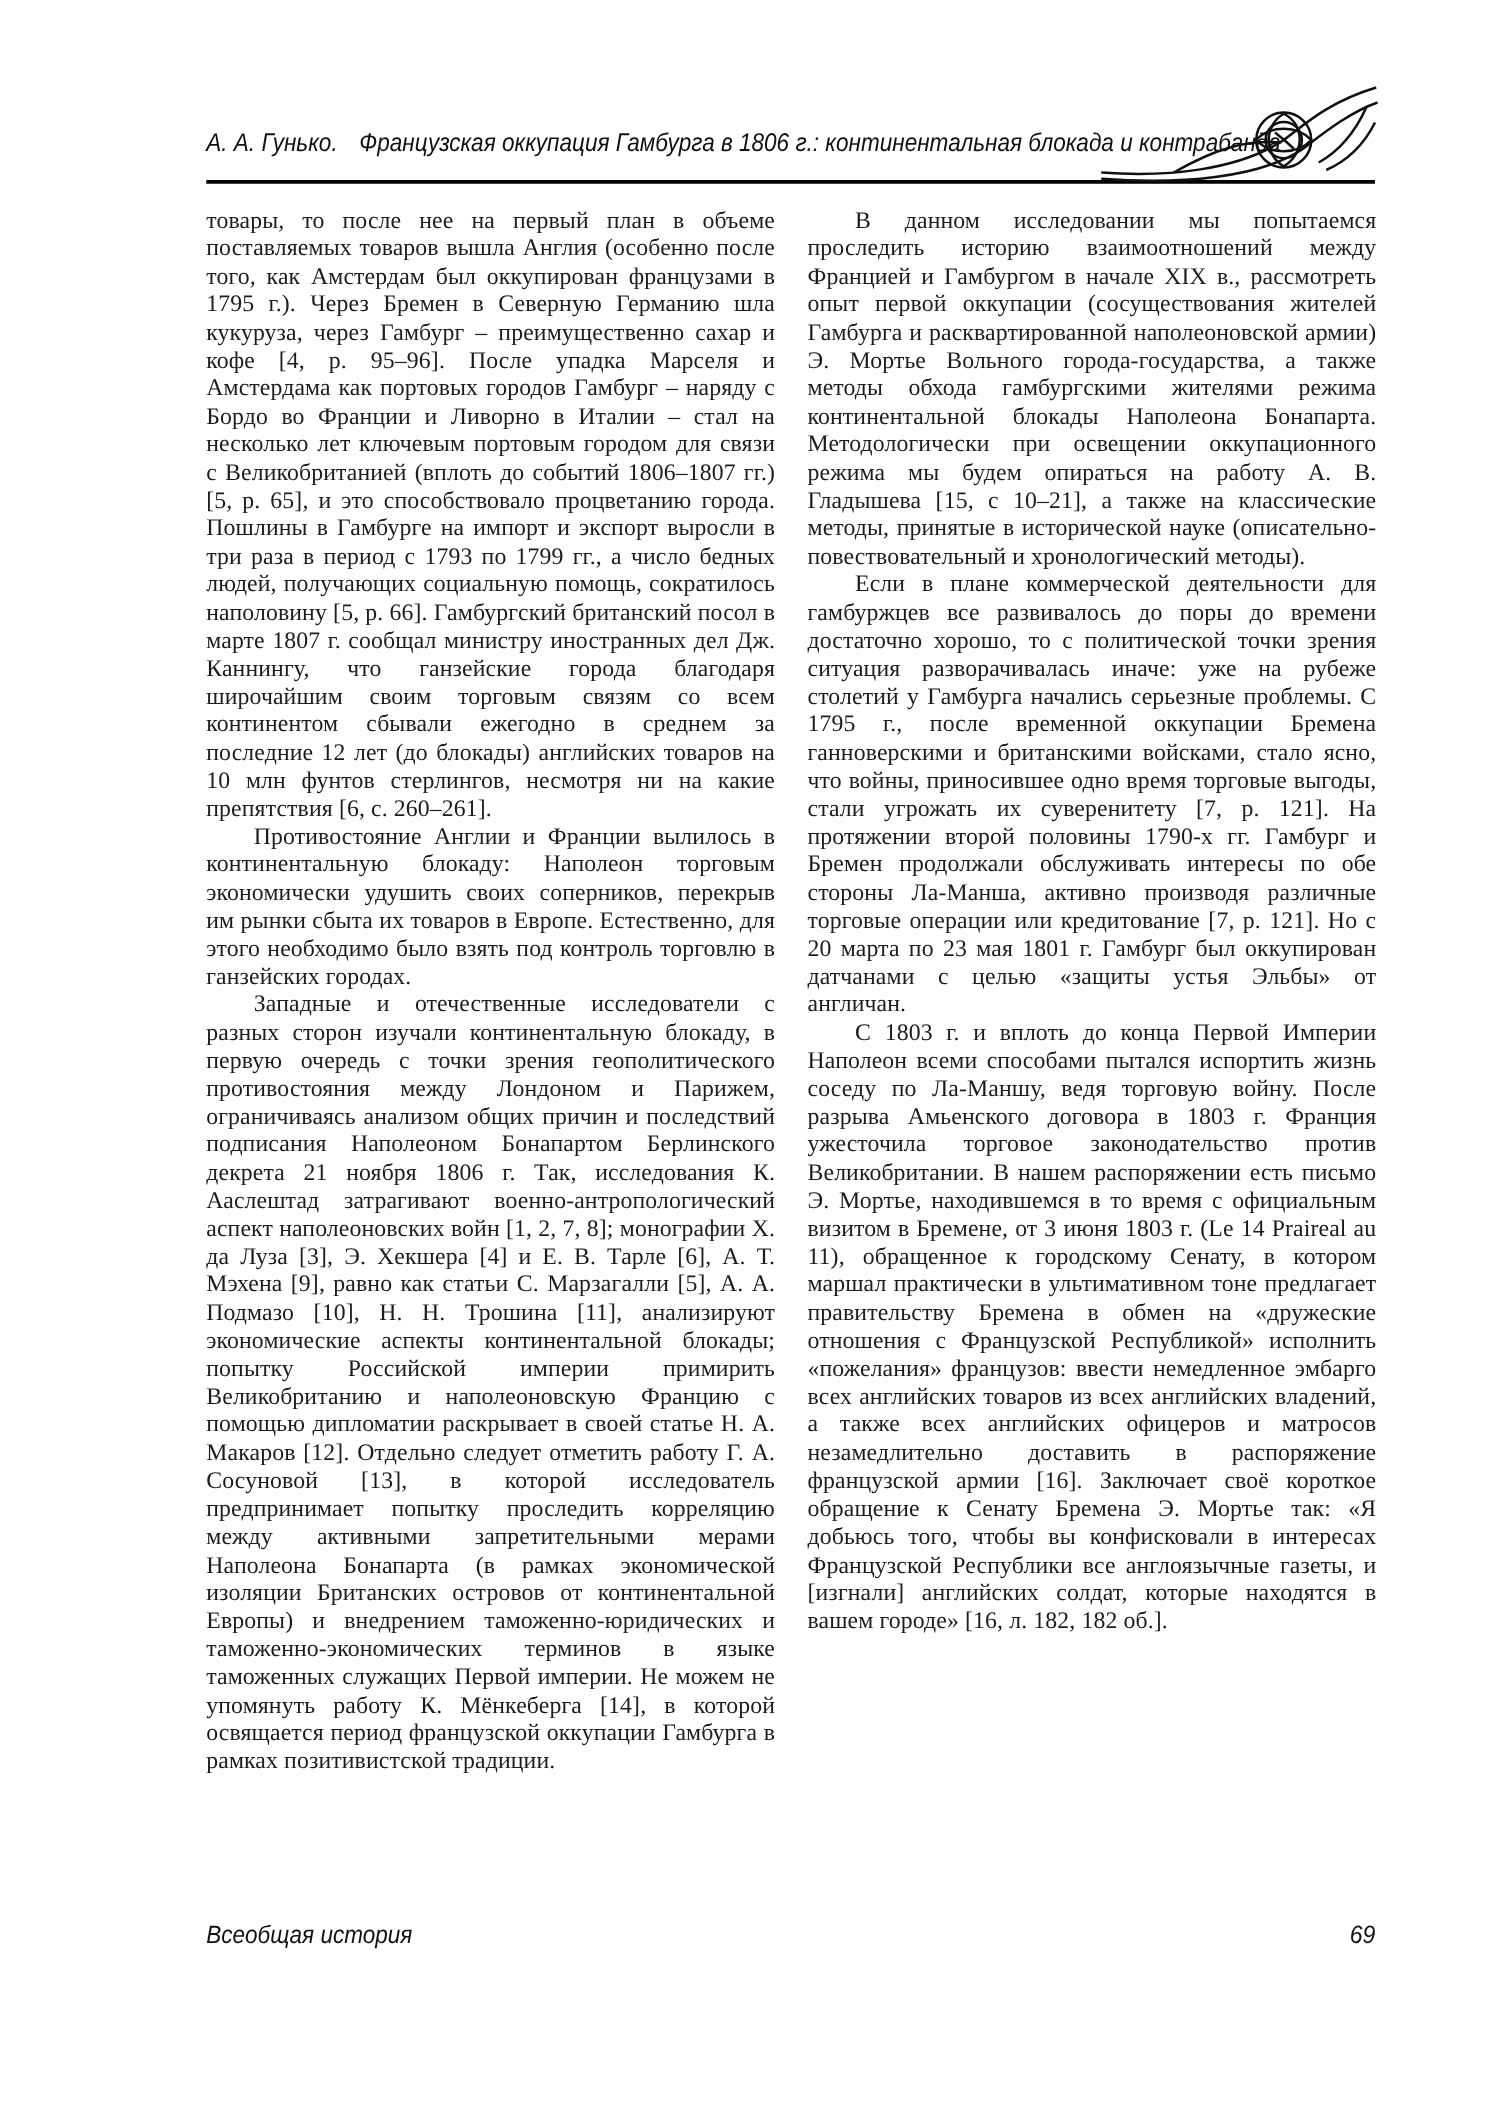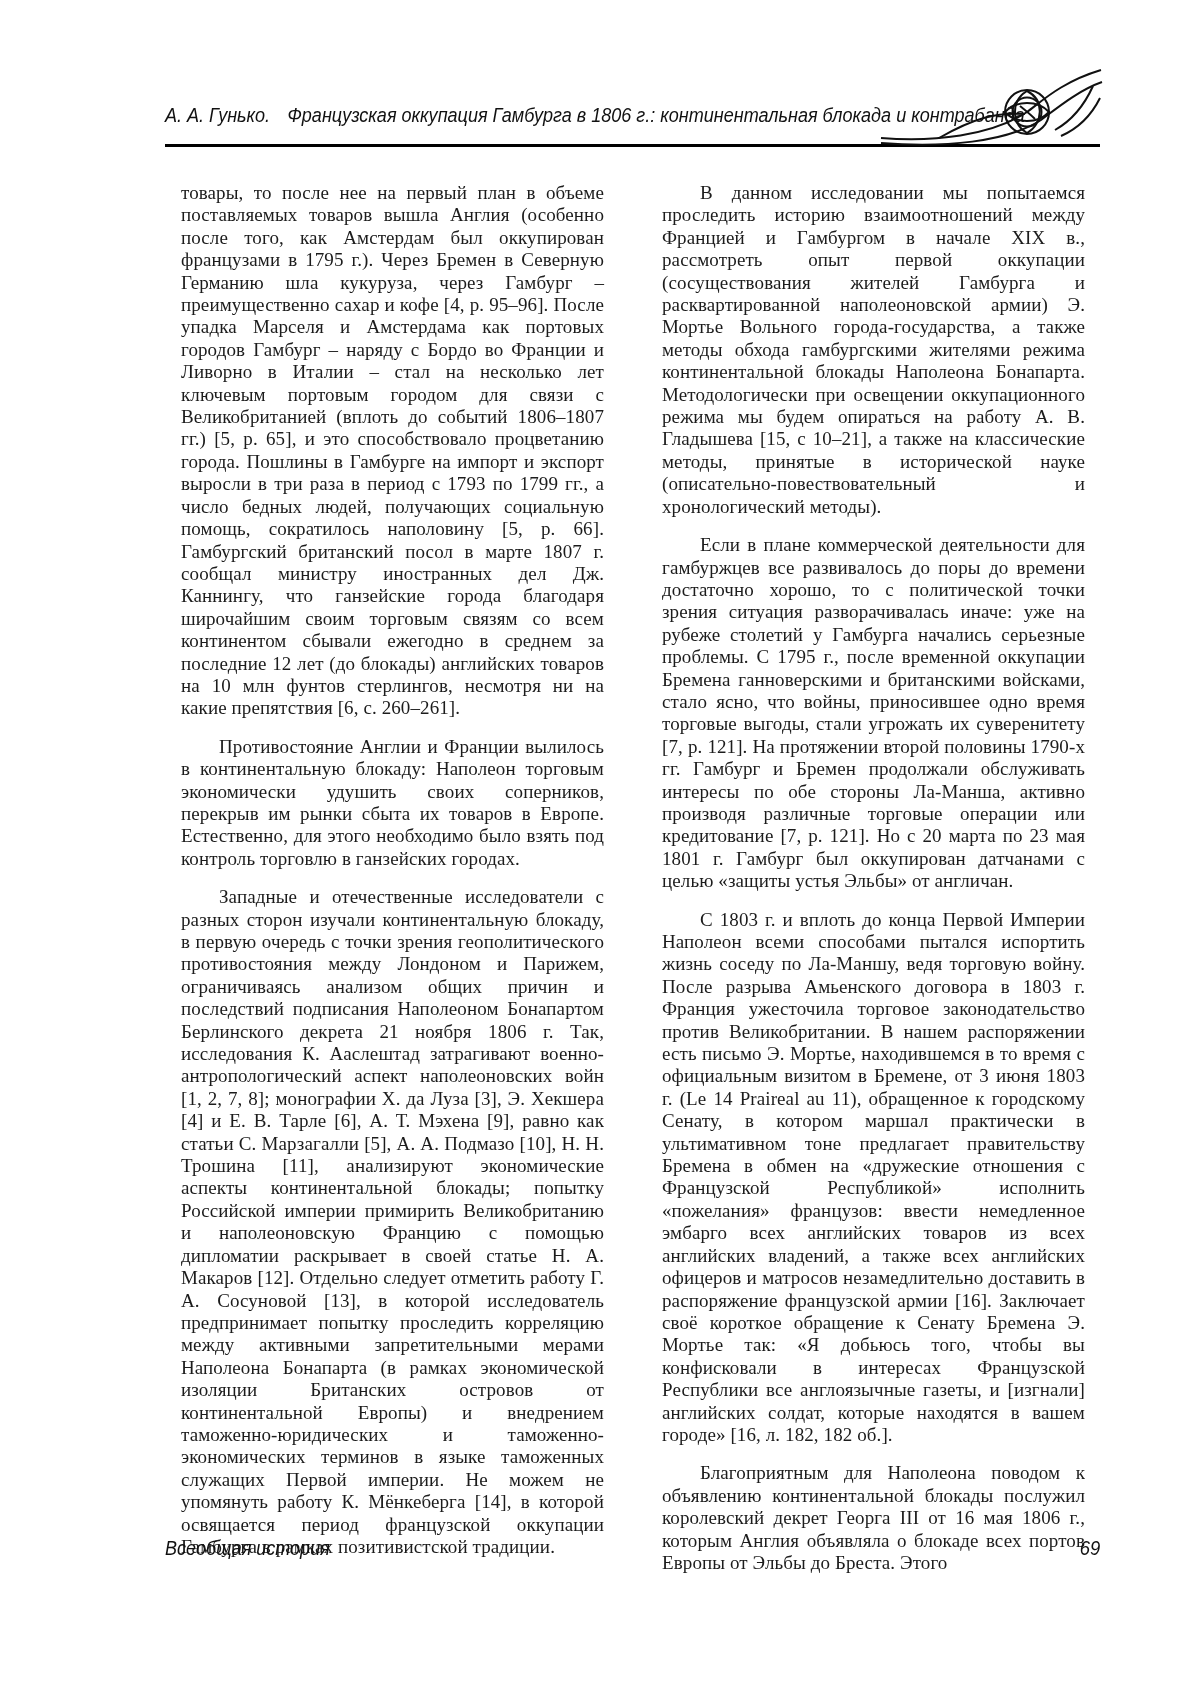--- a/index.html
+++ b/index.html
@@ -57,21 +57,21 @@
   }
   .col {
     width: 455px;
     flex: 0 0 455px;
     text-align: justify;
     font-size: 19px;
     line-height: 22.4px;
     letter-spacing: 0.1px;
   }
   .col p {
-    margin: 16px;
+    margin: 0;
     text-indent: 38px;
   }
   .col p.no-indent { text-indent: 0; }
   
   .footer {
     position: absolute;
     left: 165px;
     right: 100px;
     top: 1537px;
     display: flex;
@@ -115,21 +115,20 @@
   <div class="columns">
     <div class="col">
       <p class="no-indent">товары, то после нее на первый план в объеме поставляемых товаров вышла Англия (особенно после того, как Амстердам был оккупирован французами в 1795 г.). Через Бремен в Северную Германию шла кукуруза, через Гамбург – преимущественно сахар и кофе [4, p. 95–96]. После упадка Марселя и Амстердама как портовых городов Гамбург – наряду с Бордо во Франции и Ливорно в Италии – стал на несколько лет ключевым портовым городом для связи с Великобританией (вплоть до событий 1806–1807 гг.) [5, p. 65], и это способствовало процветанию города. Пошлины в Гамбурге на импорт и экспорт выросли в три раза в период с 1793 по 1799 гг., а число бедных людей, получающих социальную помощь, сократилось наполовину [5, p. 66]. Гамбургский британский посол в марте 1807 г. сообщал министру иностранных дел Дж. Каннингу, что ганзейские города благодаря широчайшим своим торговым связям со всем континентом сбывали ежегодно в среднем за последние 12 лет (до блокады) английских товаров на 10 млн фунтов стерлингов, несмотря ни на какие препятствия [6, с. 260–261].</p>
       <p>Противостояние Англии и Франции вылилось в континентальную блокаду: Наполеон торговым экономически удушить своих соперников, перекрыв им рынки сбыта их товаров в Европе. Естественно, для этого необходимо было взять под контроль торговлю в ганзейских городах.</p>
       <p>Западные и отечественные исследователи с разных сторон изучали континентальную блокаду, в первую очередь с точки зрения геополитического противостояния между Лондоном и Парижем, ограничиваясь анализом общих причин и последствий подписания Наполеоном Бонапартом Берлинского декрета 21 ноября 1806 г. Так, исследования К. Ааслештад затрагивают военно-антропологический аспект наполеоновских войн [1, 2, 7, 8]; монографии Х. да Луза [3], Э. Хекшера [4] и Е. В. Тарле [6], А. Т. Мэхена [9], равно как статьи С. Марзагалли [5], А. А. Подмазо [10], Н. Н. Трошина [11], анализируют экономические аспекты континентальной блокады; попытку Российской империи примирить Великобританию и наполеоновскую Францию с помощью дипломатии раскрывает в своей статье Н. А. Макаров [12]. Отдельно следует отметить работу Г. А. Сосуновой [13], в которой исследователь предпринимает попытку проследить корреляцию между активными запретительными мерами Наполеона Бонапарта (в рамках экономической изоляции Британских островов от континентальной Европы) и внедрением таможенно-юридических и таможенно-экономических терминов в языке таможенных служащих Первой империи. Не можем не упомянуть работу К. Мёнкеберга [14], в которой освящается период французской оккупации Гамбурга в рамках позитивистской традиции.</p>
     </div>
     <div class="col">
       <p>В данном исследовании мы попытаемся проследить историю взаимоотношений между Францией и Гамбургом в начале XIX в., рассмотреть опыт первой оккупации (сосуществования жителей Гамбурга и расквартированной наполеоновской армии) Э. Мортье Вольного города-государства, а также методы обхода гамбургскими жителями режима континентальной блокады Наполеона Бонапарта. Методологически при освещении оккупационного режима мы будем опираться на работу А. В. Гладышева [15, с 10–21], а также на классические методы, принятые в исторической науке (описательно-повествовательный и хронологический методы).</p>
       <p>Если в плане коммерческой деятельности для гамбуржцев все развивалось до поры до времени достаточно хорошо, то с политической точки зрения ситуация разворачивалась иначе: уже на рубеже столетий у Гамбурга начались серьезные проблемы. С 1795 г., после временной оккупации Бремена ганноверскими и британскими войсками, стало ясно, что войны, приносившее одно время торговые выгоды, стали угрожать их суверенитету [7, p. 121]. На протяжении второй половины 1790-х гг. Гамбург и Бремен продолжали обслуживать интересы по обе стороны Ла-Манша, активно производя различные торговые операции или кредитование [7, p. 121]. Но с 20 марта по 23 мая 1801 г. Гамбург был оккупирован датчанами с целью «защиты устья Эльбы» от англичан.</p>
       <p>С 1803 г. и вплоть до конца Первой Империи Наполеон всеми способами пытался испортить жизнь соседу по Ла-Маншу, ведя торговую войну. После разрыва Амьенского договора в 1803 г. Франция ужесточила торговое законодательство против Великобритании. В нашем распоряжении есть письмо Э. Мортье, находившемся в то время с официальным визитом в Бремене, от 3 июня 1803 г. (Le 14 Praireal au 11), обращенное к городскому Сенату, в котором маршал практически в ультимативном тоне предлагает правительству Бремена в обмен на «дружеские отношения с Французской Республикой» исполнить «пожелания» французов: ввести немедленное эмбарго всех английских товаров из всех английских владений, а также всех английских офицеров и матросов незамедлительно доставить в распоряжение французской армии [16]. Заключает своё короткое обращение к Сенату Бремена Э. Мортье так: «Я добьюсь того, чтобы вы конфисковали в интересах Французской Республики все англоязычные газеты, и [изгнали] английских солдат, которые находятся в вашем городе» [16, л. 182, 182 об.].</p>
-      <p>Благоприятным для Наполеона поводом к объявлению континентальной блокады послужил королевский декрет Георга III от 16 мая 1806 г., которым Англия объявляла о блокаде всех портов Европы от Эльбы до Бреста. Этого</p>
     </div>
   </div>
 
   <div class="footer">
     <span class="journal">Всеобщая история</span>
     <span class="pageno">69</span>
   </div>
 
 </div>
 

